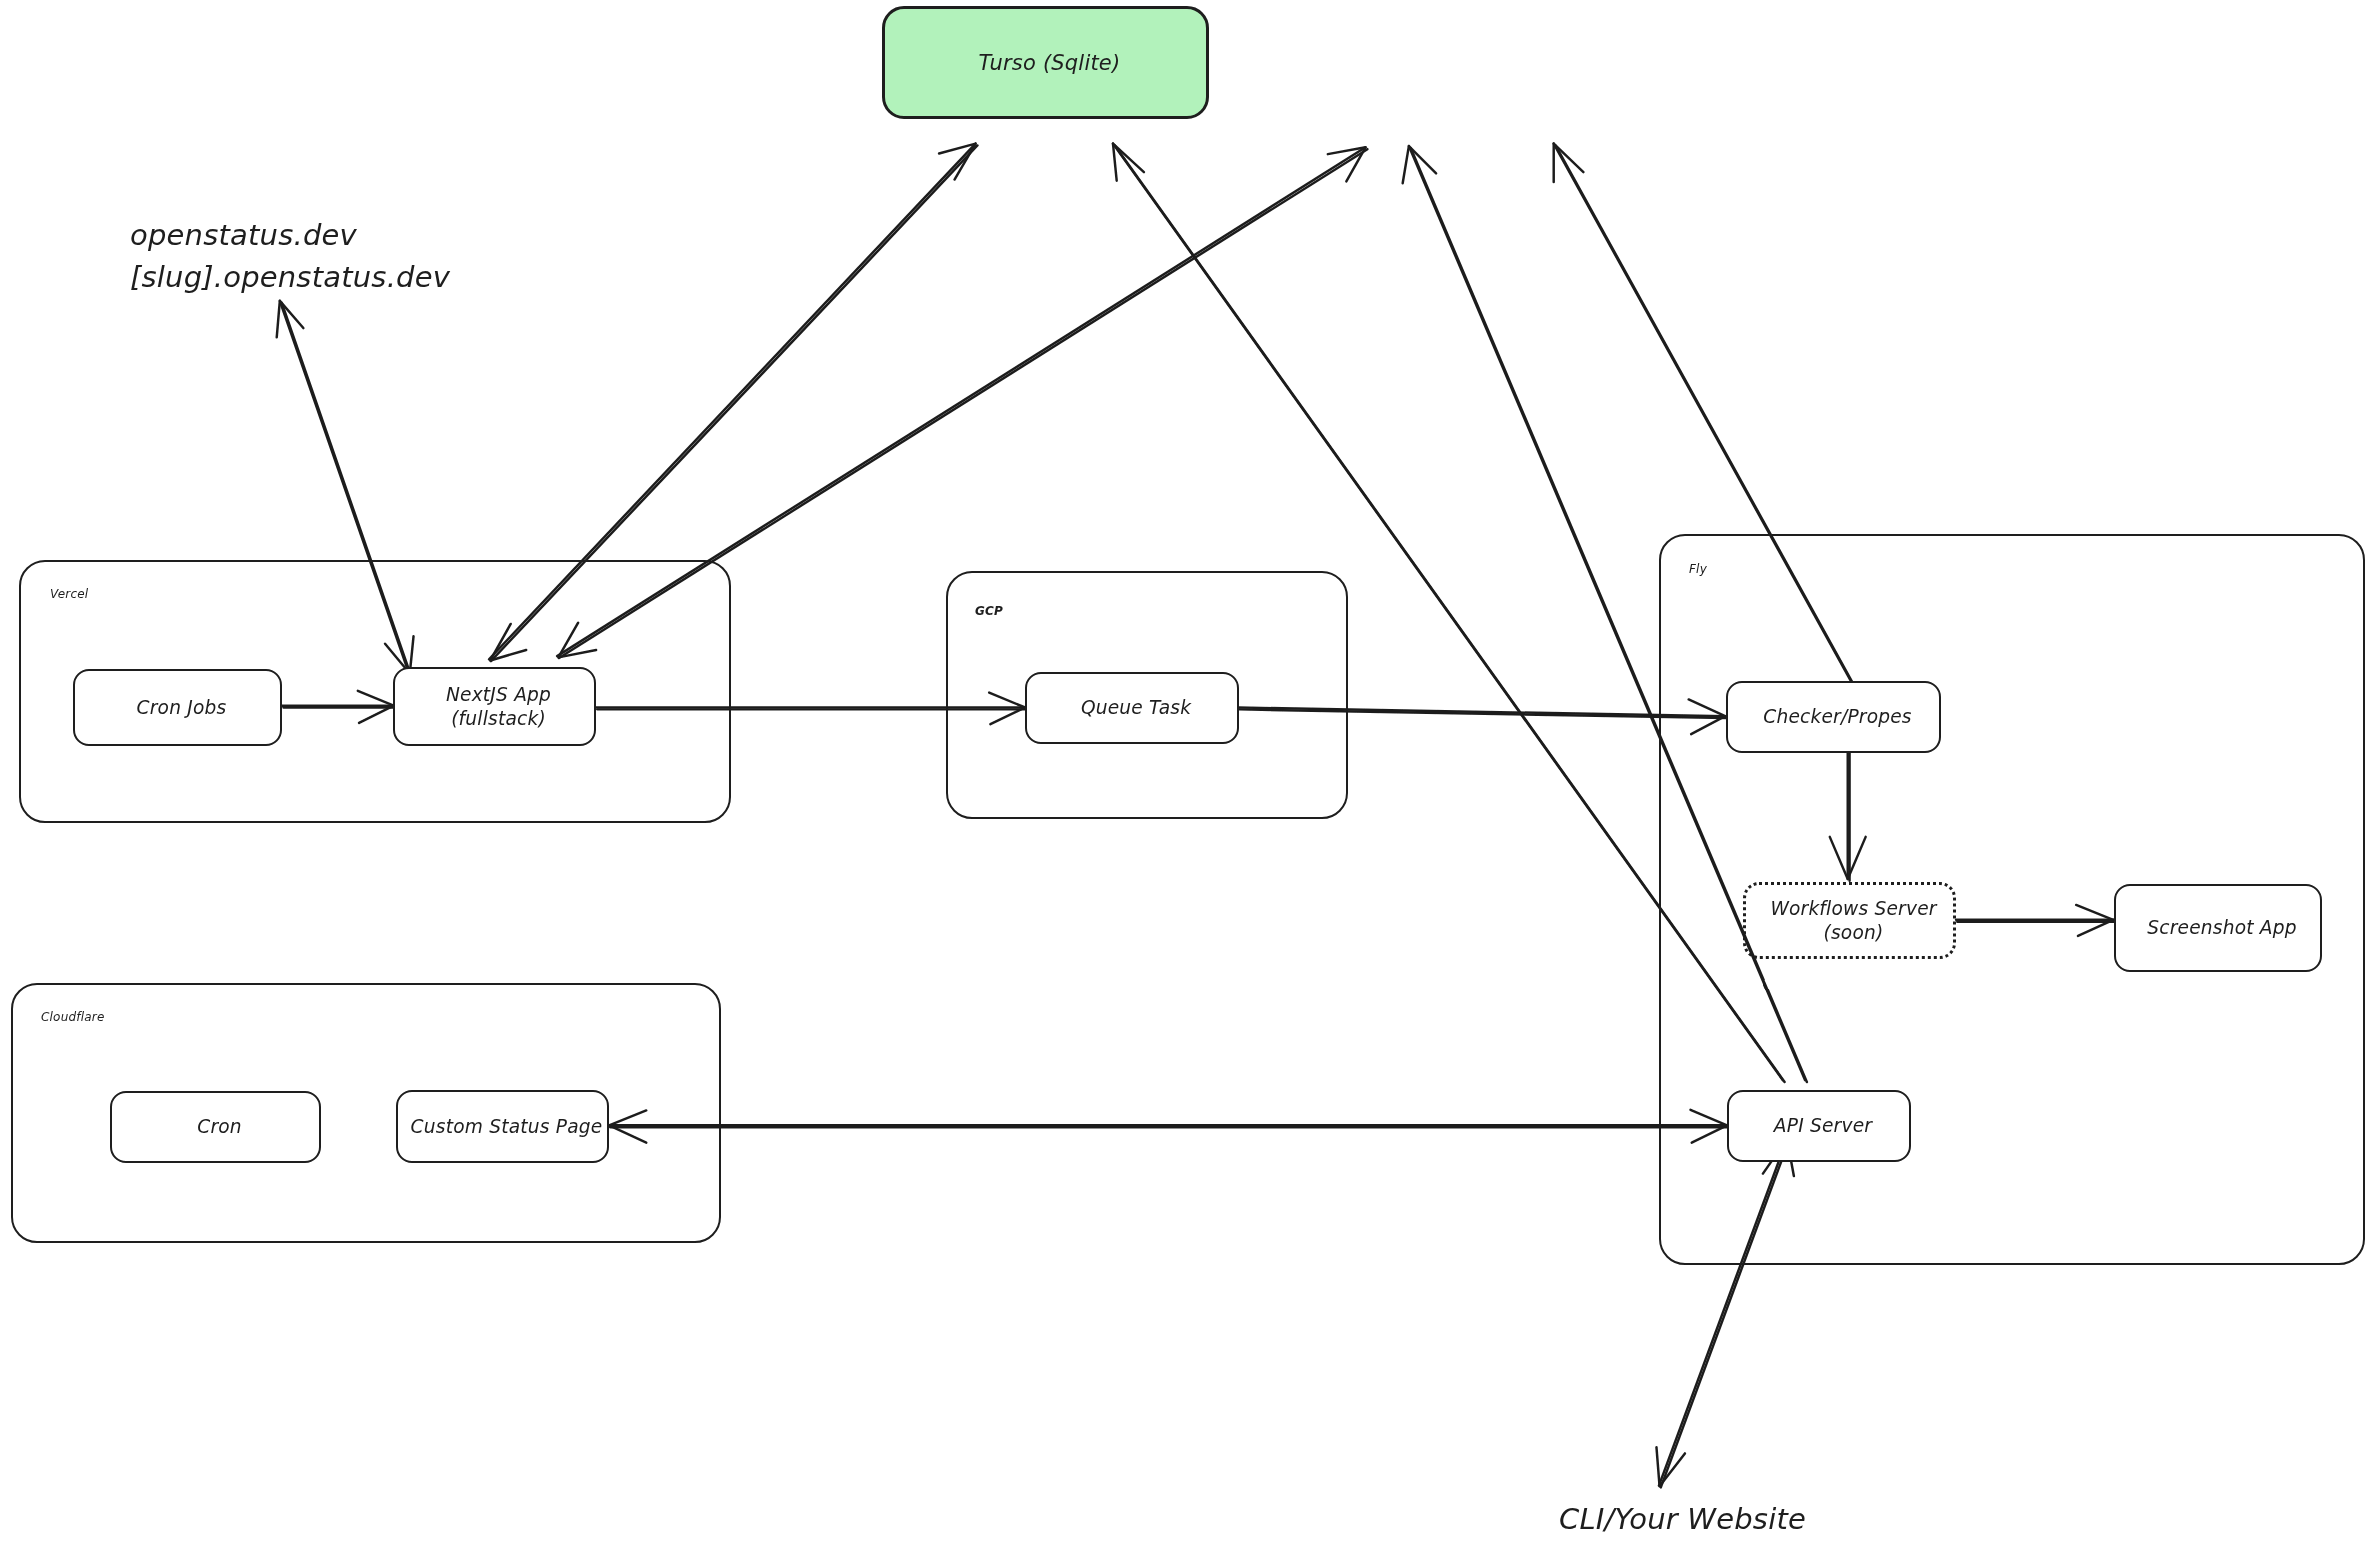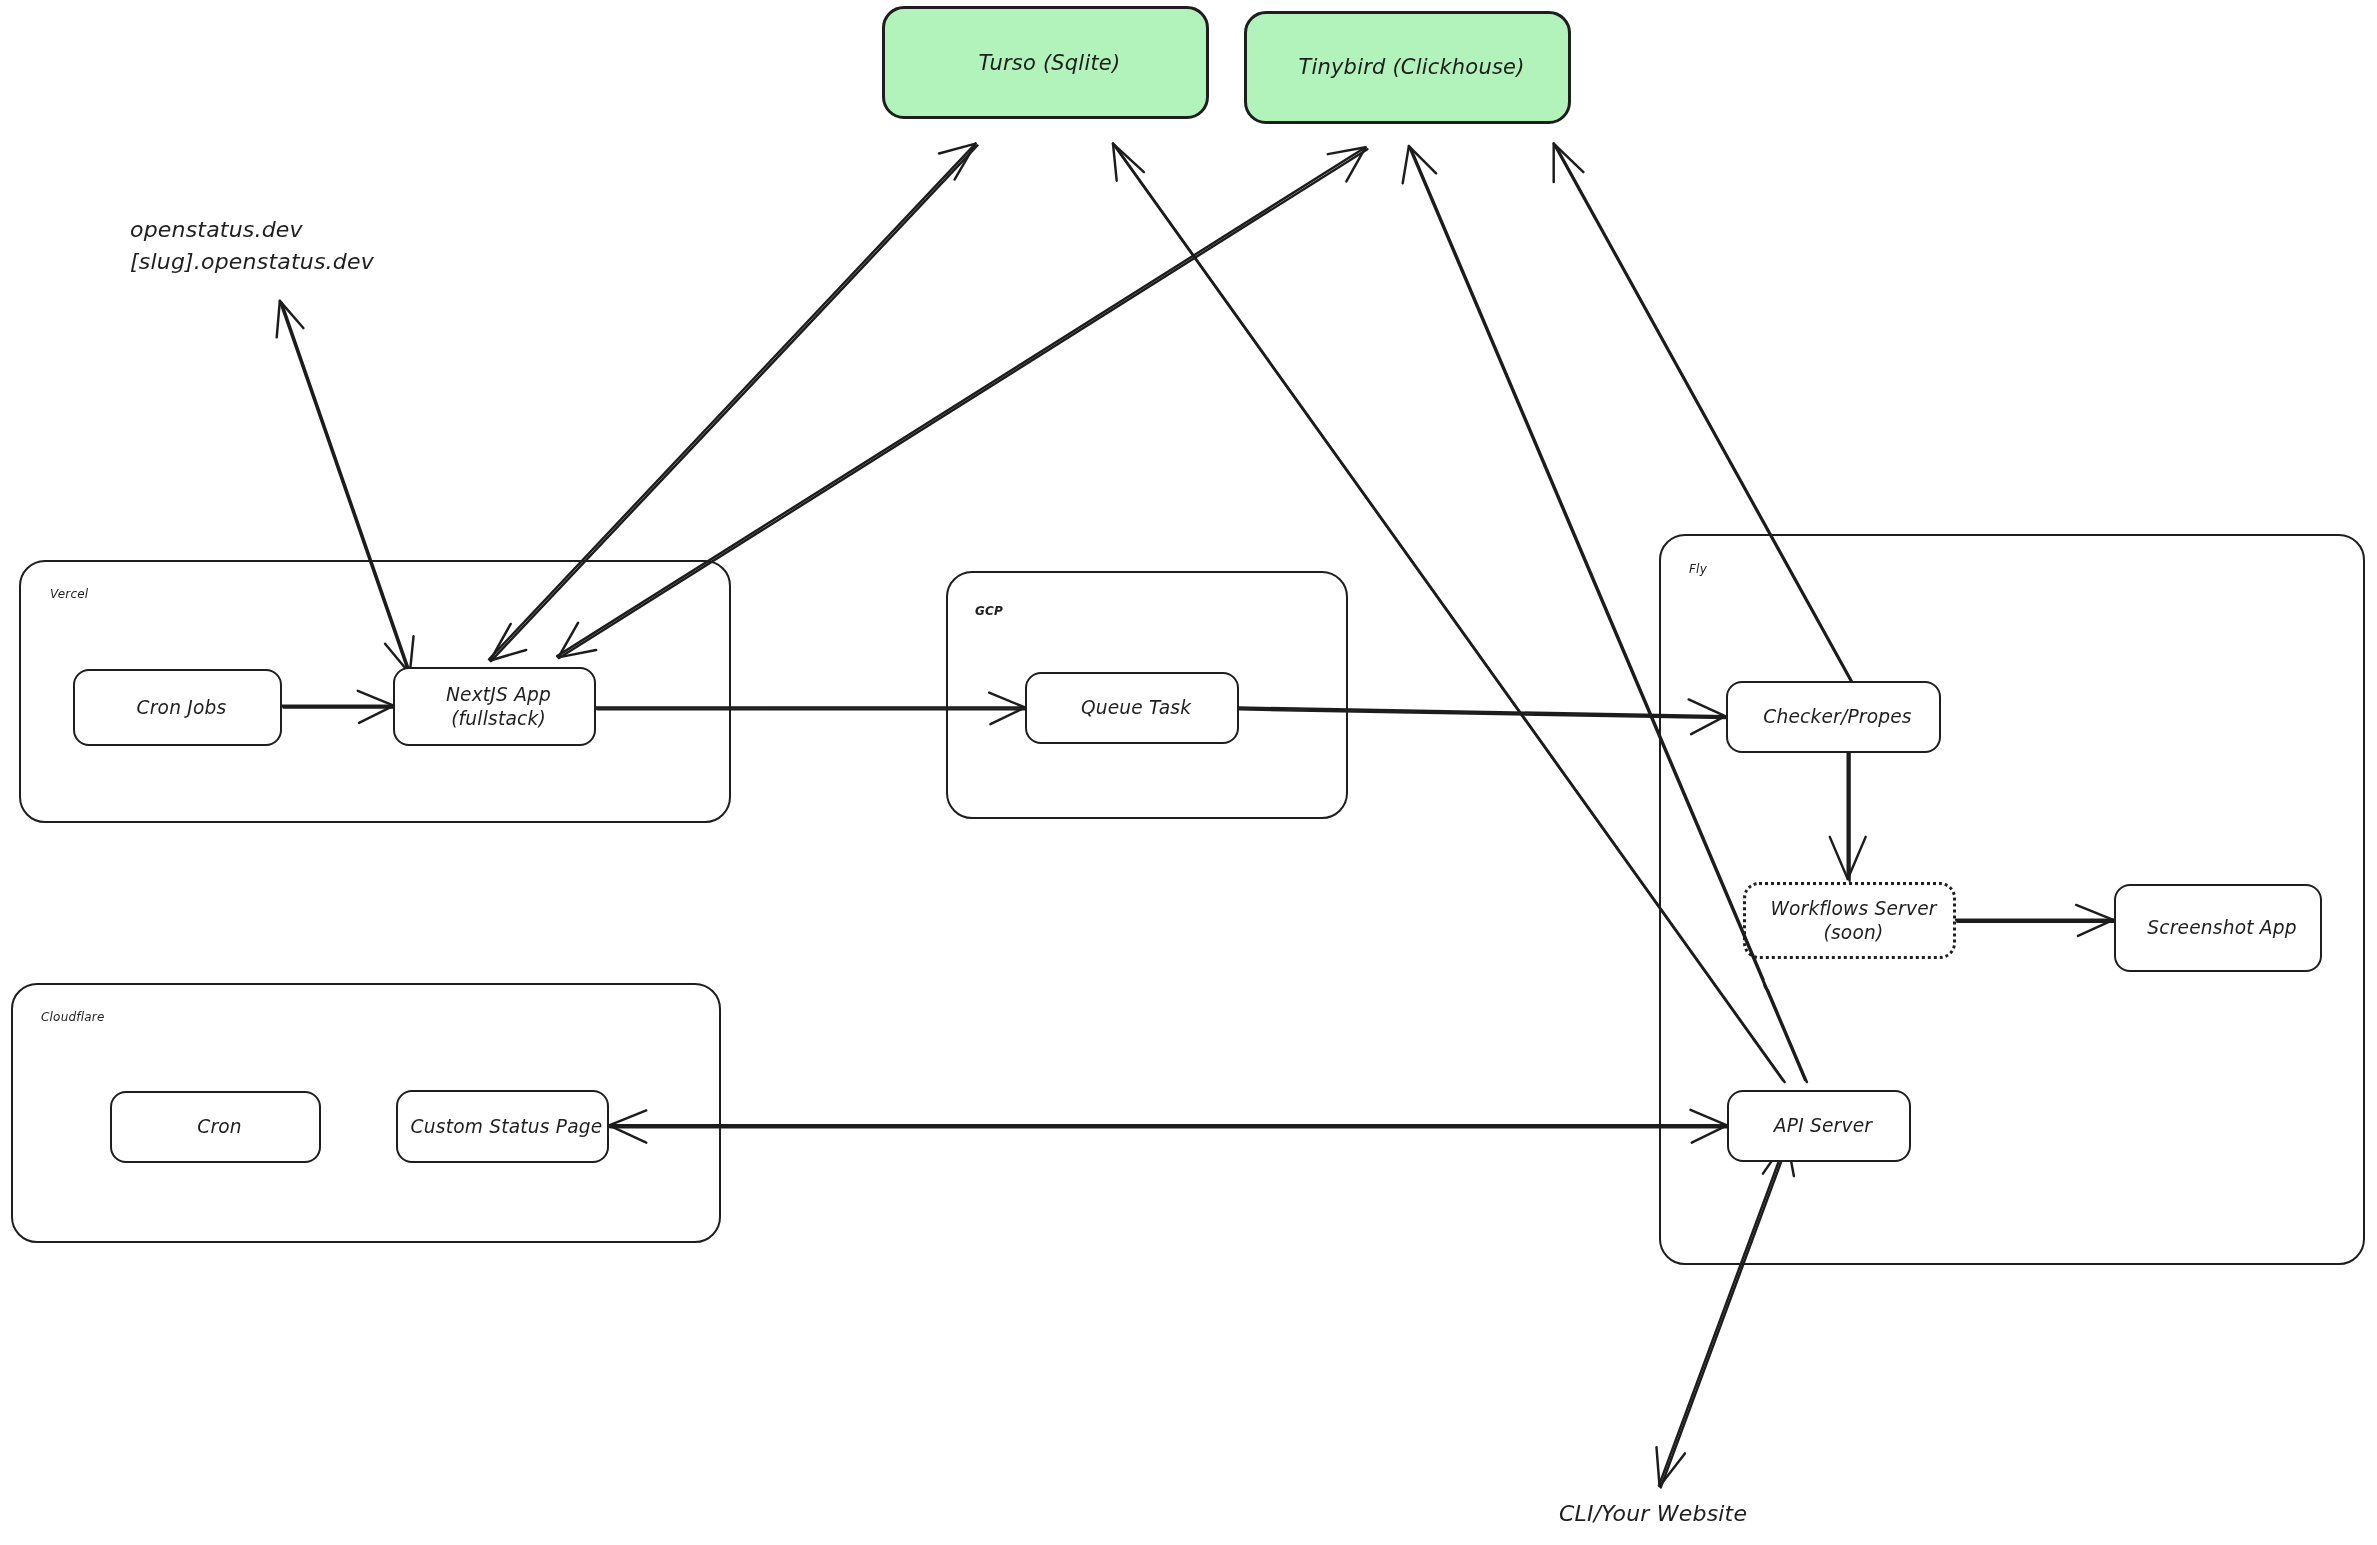--- a/index.html
+++ b/index.html
@@ -49,21 +49,21 @@
   
   .hand{
     font-family:"DejaVu Sans", sans-serif;
     font-style:italic;
     letter-spacing:0.2px;
     color:#1e1e1e;
   }
   .t-grp{font-size:12px;}
   .t-node{font-size:18.6px;}
   .t-big{font-size:21px;}
-  .t-free{font-size:22px;}
+  .t-free{font-size:29px;}
 </style>
 </head>
 <body>
 
 <div id="canvas">
 
   <svg id="wires" viewBox="0 0 3840 2496">
     <defs>
       <filter id="rough" x="-5%" y="-5%" width="110%" height="110%">
         <feTurbulence type="fractalNoise" baseFrequency="0.018" numOctaves="2" seed="7" result="n"></feTurbulence>
@@ -167,21 +167,20 @@
   <div class="grp-label hand t-grp" style="left:975px;top:604px;font-weight:bold;">GCP</div>
 
   <div class="grp" style="left:1659px;top:534px;width:706px;height:731px;"></div>
   <div class="grp-label hand t-grp" style="left:1689px;top:562px;">Fly</div>
 
   <div class="grp" style="left:11px;top:983px;width:710px;height:260px;"></div>
   <div class="grp-label hand t-grp" style="left:41px;top:1010px;">Cloudflare</div>
 
   <div class="node green hand t-big" style="left:882px;top:6.2px;width:327px;height:113px;">Turso (Sqlite)</div>
 
-  <div class="node green hand t-big" style="left:1244px;top:11px;width:327px;height:113px;">Tinybird (Clickhouse)</div>
 
   <div class="node hand t-node" style="left:73px;top:669px;width:209px;height:77px;">Cron Jobs</div>
 
   <div class="node hand t-node" style="left:393px;top:667px;width:203px;height:79px;justify-content:center;">
     <span style="white-space:pre-line;">NextJS App
 (fullstack)</span>
   </div>
 
   <div class="node hand t-node" style="left:1025px;top:672px;width:214px;height:72px;">Queue Task</div>
 

